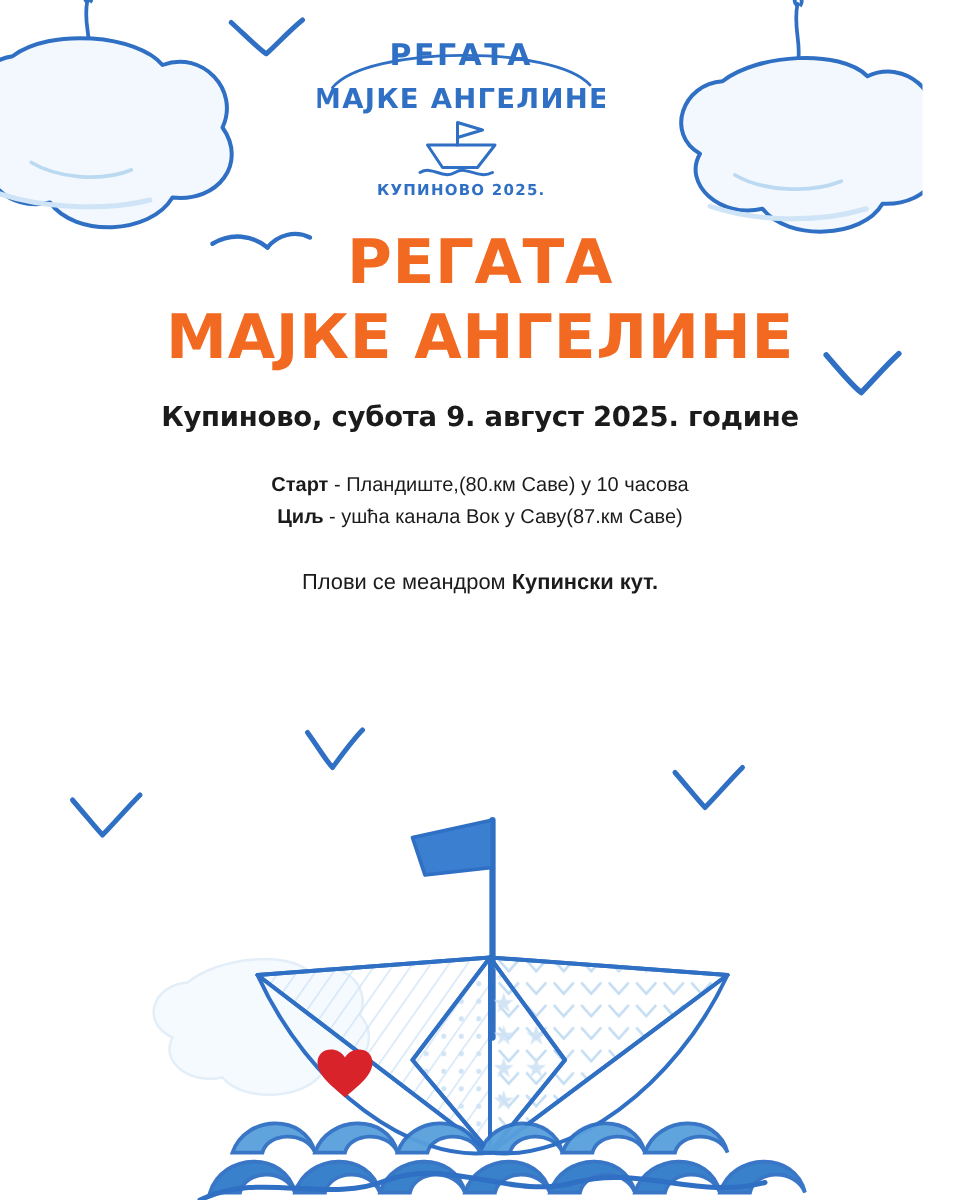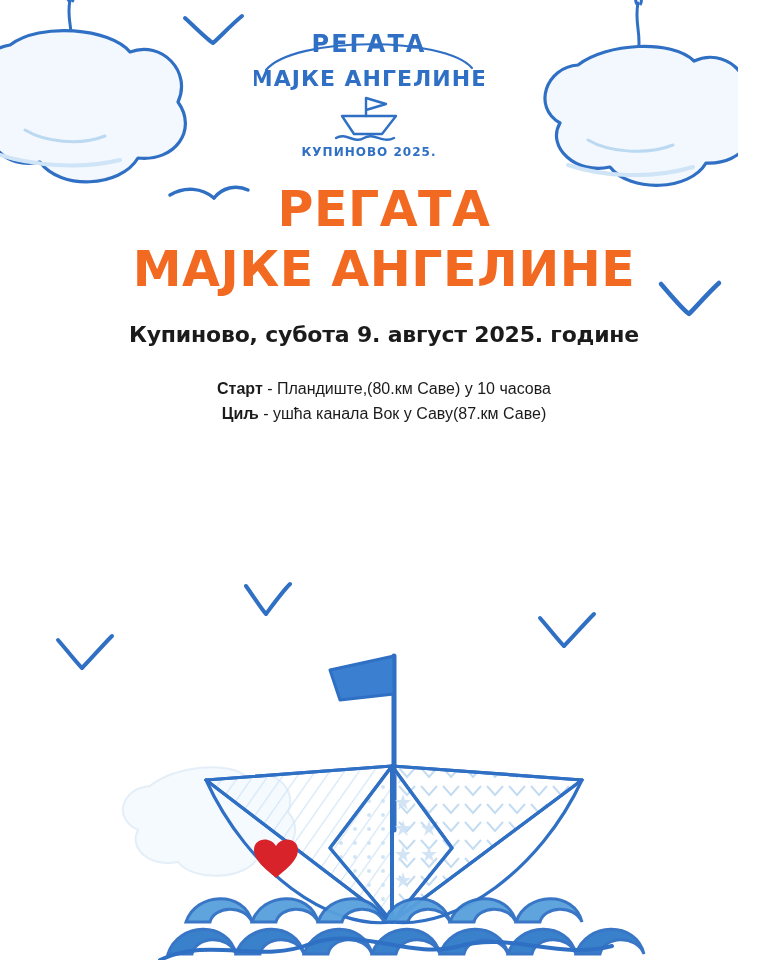--- a/index.html
+++ b/index.html
@@ -178,20 +178,23 @@
 
   <div class="details">
     <div>
       <span class="b">Старт</span><span> - Пландиште,(80.км Саве) у 10 часова</span>
     </div>
     <div>
       <span class="b">Циљ</span><span> - ушћа канала Вок у Саву(87.км  Саве)</span>
     </div>
   </div>
 
+  <div class="meander">
+    <span>Плови се меандром </span><span class="b">Купински кут.</span>
+  </div>
 
   <div class="scene">
     <svg width="768" height="430" viewBox="0 0 768 430" xmlns="http://www.w3.org/2000/svg">
       <defs>
         <pattern id="dots" width="14" height="14" patternUnits="userSpaceOnUse">
           <circle cx="5" cy="5" r="2" fill="#cfe3f5"></circle>
         </pattern>
         <pattern id="chevrons" width="22" height="18" patternUnits="userSpaceOnUse">
           <path d="M3 4 L 11 13 L 19 4" stroke="#c3dcf2" stroke-width="2" fill="none"></path>
         </pattern>

